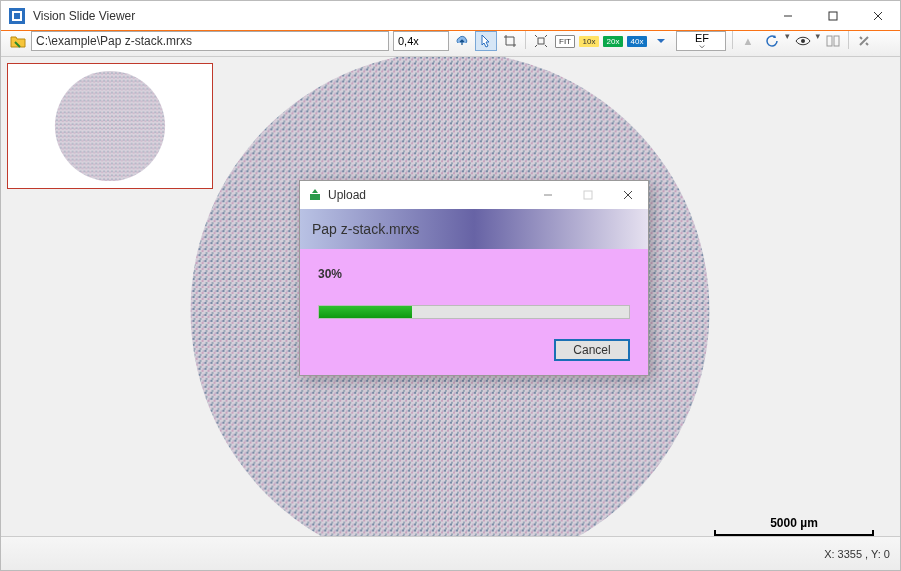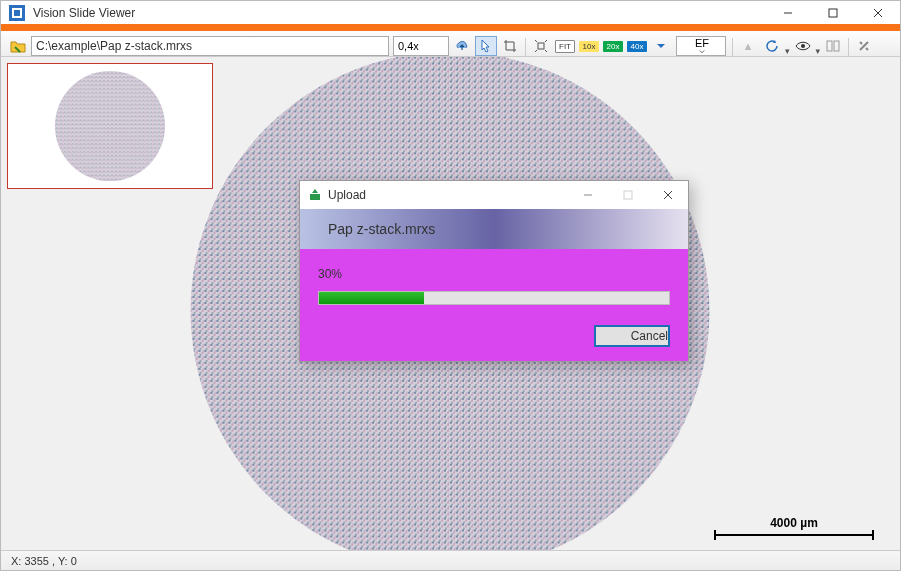--- a/index.html
+++ b/index.html
@@ -1,26 +1,26 @@
 <!DOCTYPE html>
 <html><head>
 <meta charset="utf-8">
 <style>
   * { box-sizing: border-box; margin: 0; padding: 0; font-family: "Segoe UI", Tahoma, sans-serif; }
   body { width: 901px; height: 571px; background: #fff; overflow: hidden; position: relative; border: 1px solid #bbb; }
 
   
-  .titlebar { height: 30px; background: #fff; display: flex; align-items: center; padding: 0 0 0 8px; border-bottom: 7px solid #f97316; }
+  .titlebar { height: 30px; background: #fff; display: flex; align-items: center; padding: 0 0 0 8px; border-bottom: 1px solid #f97316; }
   .titlebar .app-icon { width: 16px; height: 16px; margin-right: 8px; display: inline-flex; align-items: center; justify-content: center; }
   .titlebar .title { font-size: 12px; color: #333; flex: 1; }
   .titlebar .win-btns { display: flex; }
   .titlebar .win-btn { width: 45px; height: 30px; display: flex; align-items: center; justify-content: center; color: #555; font-size: 12px; }
 
   
-  .toolbar { height: 26px; background: linear-gradient(#fdfdfd,#eee); border-bottom: 1px solid #ccc; display: flex; align-items: flex-end; padding: 0 6px; gap: 2px; }
+  .toolbar { height: 26px; background: linear-gradient(#fdfdfd,#eee); border-bottom: 1px solid #ccc; display: flex; align-items: flex-start; padding: 0 6px; gap: 2px; }
   .toolbar .folder-btn { width: 20px; height: 20px; display:flex; align-items:center; justify-content:center; }
   .toolbar .path-input { flex: 0 0 358px; height: 20px; border: 1px solid #aaa; font-size: 12px; padding: 0 4px; background: #fff; color: #333; }
   .toolbar .zoom-box { width: 56px; height: 20px; border: 1px solid #aaa; background: #fff; font-size: 11px; display:flex; align-items:center; padding: 0 4px; margin-left: 2px;}
   .toolbar .tbtn { width: 22px; height: 20px; display:flex; align-items:center; justify-content:center; border: 1px solid transparent; font-size: 11px; color: #444; cursor: default; }
   .toolbar .tbtn.sel { border: 1px solid #7aa7d6; background: #d6e6f6; }
   .toolbar .badge { font-size: 8px; font-weight: normal; padding: 1px 2px; border-radius: 1px; width: 20px; text-align: center; }
   .badge-fit { background: #fff; border: 1px solid #888; color:#333; font-size:7px;}
   .badge-10x { background: #ffe264; color: #333;}
   .badge-20x { background: #0aa84b; color: #fff;}
   .badge-40x { background: #1274c4; color: #fff;}
@@ -34,35 +34,35 @@
   .thumb { position:absolute; top: 6px; left: 6px; width: 206px; height: 126px; border: 1px solid #c0392b; background: #fff; overflow:hidden;}
   .thumb svg { width: 100%; height: 100%; }
   .scalebar { position:absolute; right: 26px; bottom: 14px; display:flex; flex-direction:column; align-items:center;}
   .scalebar .line { width: 160px; height: 0; border-top: 2px solid #000; position: relative;}
   .scalebar .line::before, .scalebar .line::after { content:""; position:absolute; top:-6px; width:0; height:10px; border-left:2px solid #000;}
   .scalebar .line::before { left: 0; }
   .scalebar .line::after { right: 0; }
   .scalebar .label { font-size: 12px; font-weight: bold; color:#000; margin-bottom: 4px;}
 
   
-  .statusbar { position:absolute; left:0; right:0; bottom:0; height:20px; background: linear-gradient(#f6f6f6,#ececec); border-top:1px solid #ccc; display:flex; justify-content:flex-start; align-items:center; padding: 0 10px; font-size: 11px; color:#333;}
-
-  
-  .dialog { position:absolute; left: 298px; top: 179px; width: 390px; background: #d946ef; border: 1px solid #999; box-shadow: 4px 4px 14px rgba(0,0,0,0.25);}
+  .statusbar { position:absolute; left:0; right:0; bottom:0; height:34px; background: linear-gradient(#f6f6f6,#ececec); border-top:1px solid #ccc; display:flex; justify-content:flex-end; align-items:center; padding: 0 10px; font-size: 11px; color:#333;}
+
+  
+  .dialog { position:absolute; left: 298px; top: 179px; width: 350px; background: #f0abfc; border: 1px solid #999; box-shadow: 4px 4px 14px rgba(0,0,0,0.25);}
   .dialog .dlg-title { height: 28px; background:#fff; display:flex; align-items:center; padding: 0 0 0 8px;}
   .dialog .dlg-title .dlg-icon { width:14px; height:14px; margin-right: 6px;}
   .dialog .dlg-title .txt { font-size: 12px; color:#333; flex:1;}
   .dialog .dlg-title .dlg-btn { width: 40px; height:28px; display:flex; align-items:center; justify-content:center; color:#666; font-size: 12px;}
-  .dialog .dlg-banner { height: 40px; background: linear-gradient(90deg, #b9c2e4 0%, #6763a5 50%, #e6e1f0 100%); display:flex; align-items:center; padding: 0 28px; font-size: 14px; color:#333;}
+  .dialog .dlg-banner { height: 40px; background: linear-gradient(90deg, #b9c2e4 0%, #6763a5 50%, #e6e1f0 100%); display:flex; align-items:center; padding: 0 12px; font-size: 14px; color:#333;}
   .dialog .dlg-body { padding: 18px 18px 14px 18px;}
-  .dialog .dlg-pct { font-size: 12px; color:#333; margin-bottom: 10px;}
+  .dialog .dlg-pct { font-size: 12px; color:#333; margin-bottom: 24px; font-weight: bold;}
   .dialog .dlg-progress { height: 14px; background:#e3e3e3; border: 1px solid #bbb; position: relative;}
   .dialog .dlg-progress .bar { position:absolute; left:0; top:0; bottom:0; background: linear-gradient(#2fbf2f,#0f9a0f);}
   .dialog .dlg-actions { display:flex; justify-content:flex-end; margin-top: 20px;}
-  .dialog .dlg-actions .btn { min-width: 76px; height: 22px; border: 2px solid #1a6fb5; background:#e1e1e1; font-size:12px; color:#333; display:flex; align-items:center; justify-content:flex-end;}
+  .dialog .dlg-actions .btn { min-width: 76px; height: 22px; border: 2px solid #1a6fb5; background:#e1e1e1; font-size:12px; color:#333; display:flex; align-items:center; justify-content:center;}
 </style>
 </head>
 <body>
 
 <div class="titlebar">
   <span class="app-icon">
     <svg viewBox="0 0 16 16">
         <rect x="0" y="0" width="16" height="16" fill="#2a6fbf"></rect>
         <rect x="3" y="3" width="10" height="10" fill="#fff"></rect>
         <rect x="5" y="5" width="6" height="6" fill="#2a6fbf"></rect>
@@ -206,21 +206,21 @@
           <rect width="4" height="4" fill="#d8d2dc"></rect>
           <circle cx="1" cy="1" r="0.6" fill="#4a6b8c"></circle>
           <circle cx="3" cy="2" r="0.5" fill="#b56a9a"></circle>
         </pattern>
       </defs>
       <circle cx="103" cy="63" r="56" fill="url(#speck2)"></circle>
     </svg>
   </div>
 
   <div class="scalebar">
-    <div class="label">4000 µm</div>
+    <div class="label">5000 µm</div>
     <div class="line"></div>
   </div>
 </div>
 
 <div class="statusbar">
   <span>X: 3355 , Y: 0</span>
 </div>
 
 <div class="dialog">
   <div class="dlg-title">

